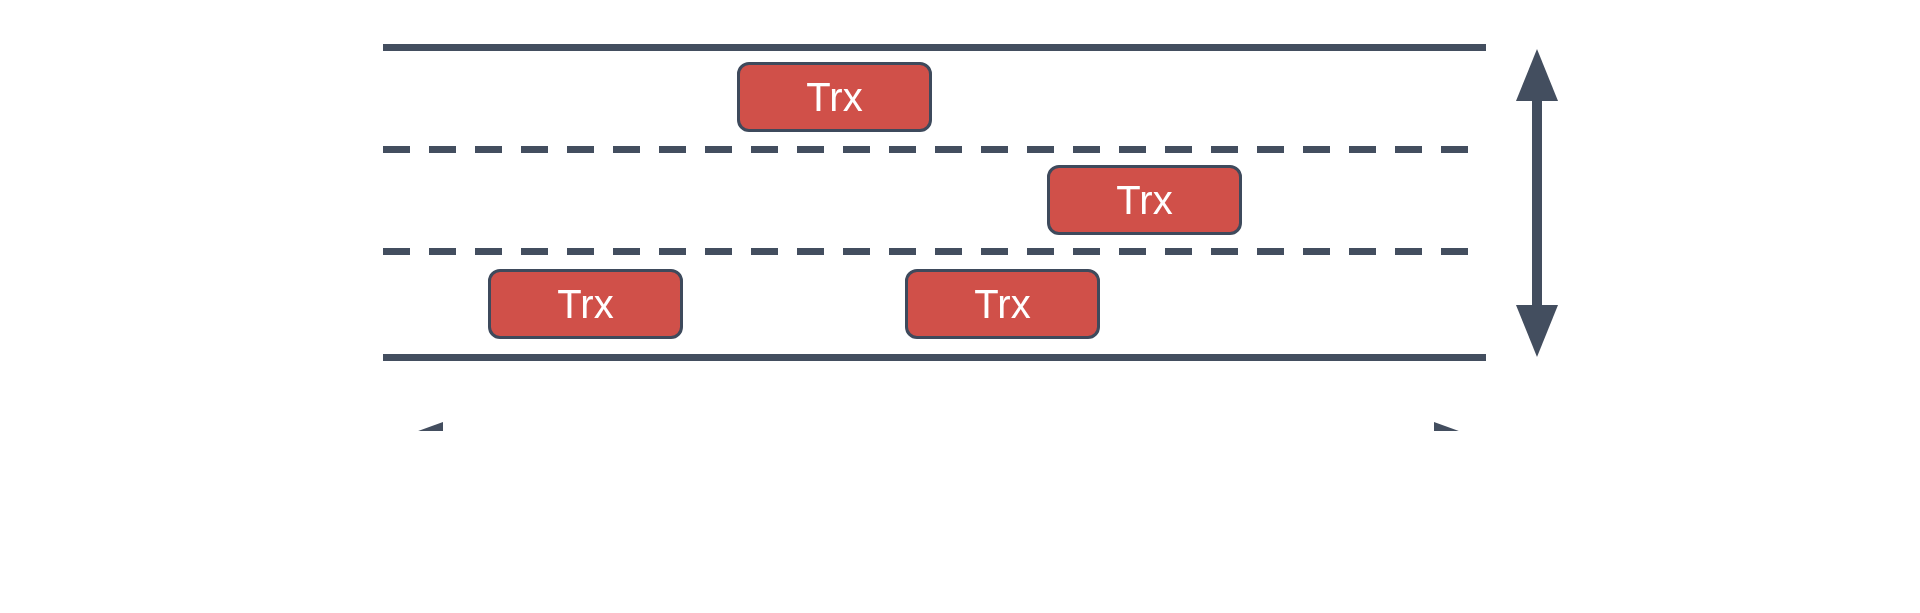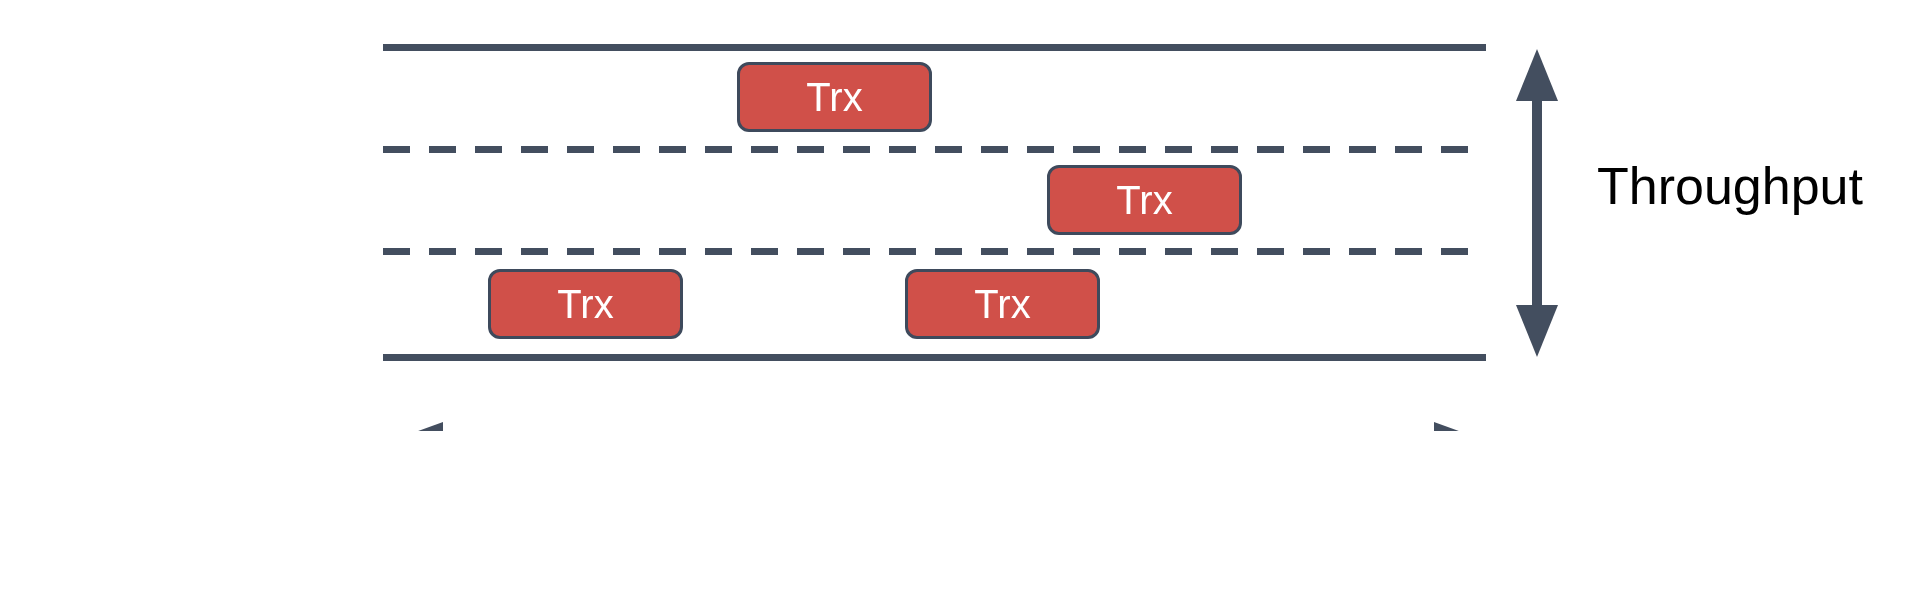--- a/index.html
+++ b/index.html
@@ -111,15 +111,14 @@
     <rect class="arrow-shape" x="17" y="46" width="10" height="216"></rect>
     <polygon class="arrow-shape" points="22,308 43,256 1,256"></polygon>
   </svg>
 
   <svg class="h-arrow" viewBox="0 0 1107 42" aria-hidden="true">
     <polygon class="arrow-shape" points="0,21 58,0 58,42"></polygon>
     <rect class="arrow-shape" x="52" y="16" width="1003" height="10"></rect>
     <polygon class="arrow-shape" points="1107,21 1049,0 1049,42"></polygon>
   </svg>
 
-  <div class="axis-label label-throughput">Throughput</div>
 
 </div>
 
 </body></html>

